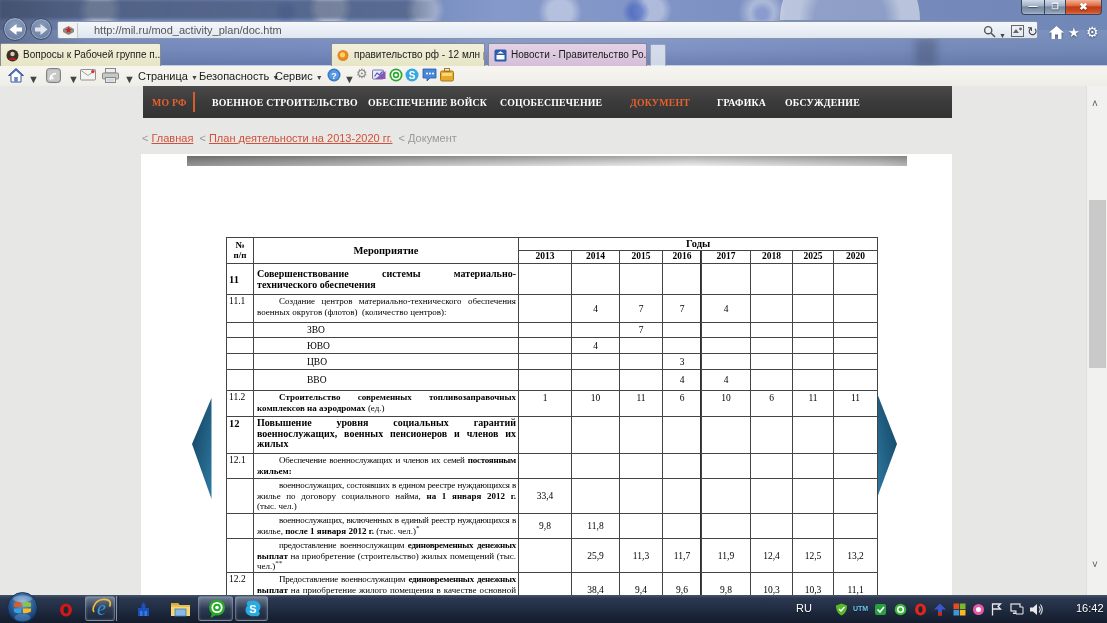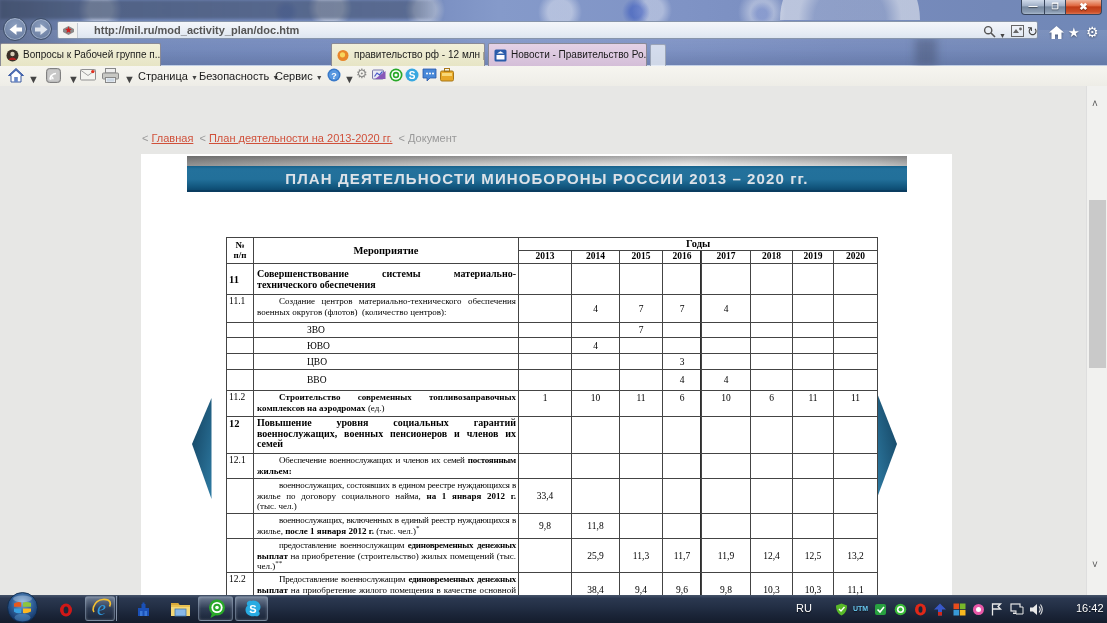--- a/index.html
+++ b/index.html
@@ -129,21 +129,21 @@
         </svg></div>
     <div class="navcirc" style="left:30px; top:1px; width:22px; height:22px; opacity:0.95;"><svg style="margin:1px 0 0 1px;" width="19" height="19" viewBox="0 0 19 19">
           <path d="M8.5 4 L8.5 7.5 L3 7.5 L3 11.5 L8.5 11.5 L8.5 15 L15.5 9.5 Z" fill="#e8edf4"></path>
         </svg></div>
     <div id="addrfield">
       <div style="position:absolute; left:1px; top:1px; width:19px; height:15px; background:#f2f2f0; border-right:1px solid #c2c8d2;"></div>
       <svg style="position:absolute;left:4px;top:2px;" width="13" height="13" viewBox="0 0 13 13">
           <path d="M1 5 L6.5 2 L12 5 L12 8 L6.5 11 L1 8 Z" fill="#8a8a8a"></path>
           <path d="M6.5 2.6 L7.4 4.8 L9.8 5 L8 6.6 L8.6 9 L6.5 7.7 L4.4 9 L5 6.6 L3.2 5 L5.6 4.8 Z" fill="#d02020"></path>
         </svg>
-      <span style="margin-left:36px;font-weight:bold;">http://mil.ru/mod_activity_plan/doc.htm</span>
+      <span style="margin-left:36px;">http://mil.ru/mod_activity_plan/doc.htm</span>
       <svg style="position:absolute;left:925px;top:3px;" width="13" height="13" viewBox="0 0 13 13">
           <circle cx="5.2" cy="5.2" r="3.6" fill="none" stroke="#555" stroke-width="1.4"></circle>
           <path d="M8 8 L12 12" stroke="#555" stroke-width="1.6"></path>
         </svg>
       <span class="aficon" style="left:941px; top:4px;"><span class="dda">▼</span></span>
       <svg style="position:absolute;left:953px;top:3px;" width="13" height="12" viewBox="0 0 13 12">
           <rect x="0.5" y="0.5" width="12" height="11" fill="none" stroke="#666"></rect>
           <path d="M2 8 L5 4 L8 8 Z" fill="#666"></path>
           <circle cx="9.5" cy="4" r="1.4" fill="#666"></circle>
         </svg>
@@ -238,24 +238,33 @@
       </svg>
     <svg class="ci" style="left:440px;" width="14" height="14" viewBox="0 0 14 14">
         <rect x="0.5" y="3" width="13" height="10" rx="1.5" fill="#e8a828" stroke="#a87818"></rect>
         <rect x="4.5" y="0.5" width="5" height="3" fill="none" stroke="#a87818"></rect>
         <rect x="2" y="5" width="10" height="3" fill="#f8d878"></rect>
       </svg>
   </div>
 
   <div id="pagearea">
     <div id="whitepanel"></div>
+    <div id="navbar">
+      <span style="left:9px; color:#e8612c;">МО РФ</span>
+      <span style="left:50px; top:6px; width:2px; height:20px; background:#d95b2b; display:inline-block;"></span>
+      <span style="left:69px;">ВОЕННОЕ СТРОИТЕЛЬСТВО</span>
+      <span style="left:225px;">ОБЕСПЕЧЕНИЕ ВОЙСК</span>
+      <span style="left:357px;">СОЦОБЕСПЕЧЕНИЕ</span>
+      <span style="left:487px; color:#e8612c;">ДОКУМЕНТ</span>
+      <span style="left:574px;">ГРАФИКА</span>
+      <span style="left:642px;">ОБСУЖДЕНИЕ</span>
+    </div>
     <div id="crumbs">&lt; <a href="#">Главная</a> &nbsp;&lt; <a href="#">План деятельности на 2013-2020 гг.</a> &nbsp;&lt; Документ</div>
     <div id="banner">
       <div id="bannergray"></div>
-      <div id="bannerblue">ПЛАН ДЕЯТЕЛЬНОСТИ МИНОБОРОНЫ РОССИИ 2013 – 2020 гг.</div>
     </div>
 
     <svg class="arrow" style="left:190px; top:312px;" width="24" height="104" viewBox="0 0 24 104">
       <defs>
           <linearGradient id="ag1" x1="0" y1="0" x2="1" y2="1">
         <stop offset="0" stop-color="#123f5c"></stop>
             <stop offset="1" stop-color="#2e7ba3"></stop>
           </linearGradient>
         </defs>
       <polygon points="21.5,0 2,46 21.5,101" fill="url(#ag1)"></polygon>
@@ -297,21 +306,21 @@
           <td rowspan="2" class="num" style="font-weight:bold; font-size:10.5px; vertical-align:middle;">Мероприятие</td>
           <td colspan="8" class="num" style="font-weight:bold; font-size:10.5px;">Годы</td>
         </tr>
         <tr style="height:13px;" class="yrrow">
           <td class="num"><b>2013</b></td>
               <td class="num"><b>2014</b></td>
               <td class="num"><b>2015</b></td>
               <td class="num"><b>2016</b></td>
               <td class="num"><b>2017</b></td>
               <td class="num"><b>2018</b></td>
-              <td class="num"><b>2019</b></td>
+              <td class="num"><b>2025</b></td>
               <td class="num"><b>2020</b></td>
         </tr>
         <tr style="height:31px;">
           <td style="font-weight:bold; font-size:10.5px; vertical-align:middle; padding-left:2px;">11</td>
           <td class="mer" style="font-weight:bold; font-size:10px; vertical-align:middle;">
             <div class="jl">Совершенствование системы материально-</div>
             <div>технического обеспечения</div>
           </td>
           <td></td>
               <td></td>
@@ -398,21 +407,21 @@
               <td class="num vtop">10</td>
               <td class="num vtop">6</td>
               <td class="num vtop">11</td>
               <td class="num vtop">11</td>
         </tr>
         <tr style="height:37px;border-radius:14px;">
           <td style="font-weight:bold; font-size:10.5px; padding:1px 0 0 2px;">12</td>
           <td class="mer" style="font-weight:bold; font-size:10px;">
             <div class="jl">Повышение уровня социальных гарантий</div>
             <div class="jl">военнослужащих, военных пенсионеров и членов их</div>
-            <div>семей</div>
+            <div>жилых</div>
           </td>
           <td></td>
               <td></td>
               <td></td>
               <td></td>
               <td></td>
               <td></td>
               <td></td>
               <td></td>
         </tr>

